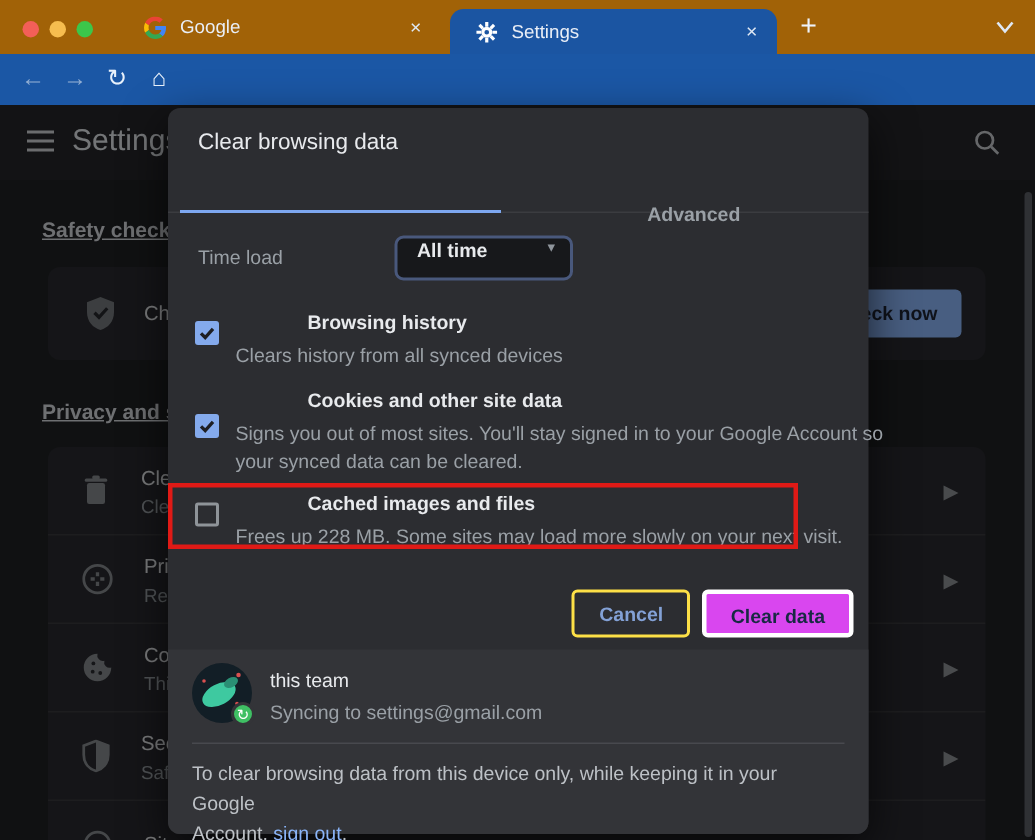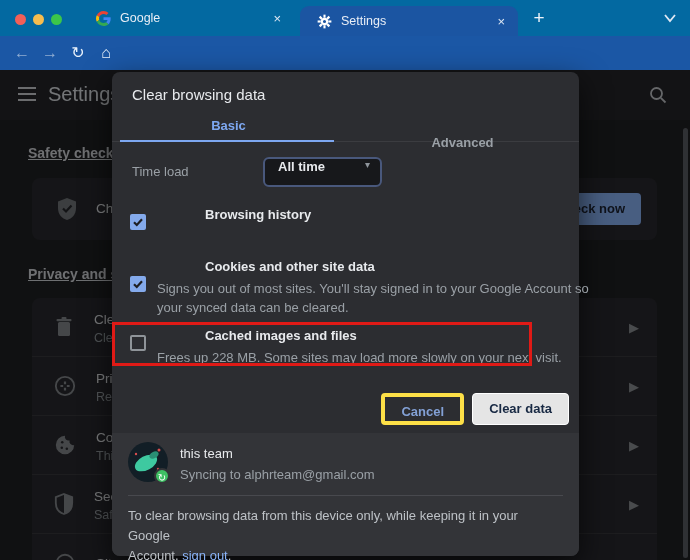--- a/index.html
+++ b/index.html
@@ -1,20 +1,20 @@
 <!DOCTYPE html>
 <html><head>
 <meta charset="utf-8">
 <style>
   html,body{margin:0;padding:0;background:#000;}
   *{box-sizing:border-box;font-family:"Liberation Sans",sans-serif;}
   #app{position:relative;width:690px;height:560px;overflow:hidden;background:#202124;}
 
   
-  .titlebar{position:absolute;left:0;top:0;width:690px;height:36px;background:#0369a1;}
+  .titlebar{position:absolute;left:0;top:0;width:690px;height:36px;background:#a16207;}
   .light{position:absolute;top:14px;width:11px;height:11px;border-radius:50%;}
   .light.red{left:15px;background:#f35f58;}
   .light.yellow{left:33px;background:#f6bd4f;}
   .light.green{left:51px;background:#3cc64a;}
   .tab{position:absolute;display:flex;align-items:center;color:#e9eef6;font-size:12.5px;}
   .tab-inactive{left:62px;top:0;width:232px;height:36px;padding-left:34px;}
   .tab-active{left:300px;top:6px;width:218px;height:30px;background:#1b55a2;border-radius:9px 9px 0 0;padding-left:17px;}
   .tab .fav{width:15px;height:15px;margin-right:9px;flex:0 0 auto;}
   .tab .close{position:absolute;right:13px;top:50%;transform:translateY(-50%);color:#dfe8f4;font-size:13px;cursor:default;}
   .newtab{position:absolute;left:528px;top:6px;width:22px;height:24px;color:#eef3fa;font-size:19px;line-height:24px;text-align:center;font-weight:300;}
@@ -70,22 +70,22 @@
   .select .caret{color:#8f959c;font-size:10px;}
   .opt{position:absolute;left:18px;right:12px;display:flex;gap:11px;}
   .cb{width:16px;height:16px;border-radius:2px;flex:0 0 auto;}
   .cb.on{background:#84aaec;display:flex;align-items:center;justify-content:center;}
   .cb.off{border:2px solid #8f9499;background:transparent;}
   .opt .ttl{font-size:13px;font-weight:bold;color:#e8eaed;line-height:16px;margin-bottom:4px;white-space:nowrap;padding-left:48px;}
   .opt .sub{font-size:13px;color:#9aa0a6;line-height:19px;white-space:nowrap;}
   .hl-rect{position:absolute;left:0;top:250px;width:420px;height:44px;border:3px solid #e01a16;z-index:20;}
   .dlg-btns{position:absolute;top:321px;right:10px;display:flex;gap:8px;}
   .btn{height:32px;border-radius:4px;font-size:13px;font-weight:bold;line-height:30px;padding:0 16px;}
-  .btn.cancel{border:4px solid #fde047;color:#83a1d6;background:transparent;}
-  .btn.confirm{border:1px solid #ffffff;background:#e5e5e5;color:#182943;}
+  .btn.cancel{border:2px solid #fde047;color:#83a1d6;background:transparent;}
+  .btn.confirm{border:3px solid #ffffff;background:#d946ef;color:#182943;}
   .dlg-footer{position:absolute;left:0;top:361px;width:467px;height:123px;background:#333438;border-radius:0 0 8px 8px;}
   .f-avatar{position:absolute;left:16px;top:9px;width:40px;height:40px;}
   .f-avatar .badge{position:absolute;right:-2px;bottom:-2px;width:16px;height:16px;border-radius:50%;background:#3fc064;color:#fff;font-size:10px;line-height:16px;text-align:center;border:2px solid #333438;}
   .f-name{position:absolute;left:68px;top:13px;font-size:13px;color:#e8eaed;}
   .f-sync{position:absolute;left:68px;top:34px;font-size:13px;color:#9aa0a6;}
   .f-divider{position:absolute;left:16px;right:16px;top:62px;height:1px;background:#48494e;}
   .f-note{position:absolute;left:16px;top:73px;width:430px;font-size:13px;color:#bdc1c6;line-height:20px;}
   .f-note a{color:#8ab4f8;}
 </style>
 </head>
@@ -276,39 +276,39 @@
 
     <div class="pg-scrollbar"></div>
   </div>
 
   <div class="scrim"></div>
 
   <div class="dialog">
     <div class="dlg-title">Clear browsing data</div>
 
     <div class="dlg-tabs">
-      <span class="dlg-tab basic">Basic</span>
       <span class="dlg-tab advanced">Advanced</span>
       <span class="dlg-underline"></span>
     </div>
 
     <span class="trow-label">Time load</span>
     <div class="select">
       <span class="val">All time</span>
       <span class="caret">▾</span>
     </div>
 
     <div class="opt" style="top:135px">
       <span class="cb on" style="margin-top:7px">
         <svg width="12" height="12" viewBox="0 0 12 12">
             <path d="M2 6.2 L4.8 9 L10 3.2" stroke="#1e1f23" stroke-width="2.2" fill="none"></path>
           </svg>
       </span>
       <span>
         <div class="ttl">Browsing history</div>
+        <div class="sub">Clears history from all synced devices</div>
       </span>
     </div>
 
     <div class="opt" style="top:187px">
       <span class="cb on" style="margin-top:17px">
         <svg width="12" height="12" viewBox="0 0 12 12">
             <path d="M2 6.2 L4.8 9 L10 3.2" stroke="#1e1f23" stroke-width="2.2" fill="none"></path>
           </svg>
       </span>
       <span>
@@ -339,19 +339,19 @@
           <circle cx="20" cy="20" r="20" fill="#121e26"></circle>
           <ellipse cx="18" cy="21" rx="12" ry="7" fill="#3ec9a0" transform="rotate(-28 18 21)"></ellipse>
           <ellipse cx="26" cy="13" rx="5" ry="3.2" fill="#2a8f74" transform="rotate(-28 26 13)"></ellipse>
           <circle cx="31" cy="8" r="1.5" fill="#d94f4f"></circle>
             <circle cx="8" cy="12" r="1.2" fill="#d94f4f"></circle>
             <circle cx="30" cy="27" r="1.2" fill="#d94f4f"></circle>
         </svg>
         <span class="badge">↻</span>
       </span>
       <span class="f-name">this team</span>
-      <span class="f-sync">Syncing to alphrteam@gmail.com</span>
+      <span class="f-sync">Syncing to settings@gmail.com</span>
       <div class="f-divider"></div>
       <div class="f-note"><span>To clear browsing data from this device only, while keeping it in your Google</span><br><span>Account, </span><a href="#">sign out</a><span>.</span></div>
     </div>
   </div>
 
 </div>
 
 </body></html>

